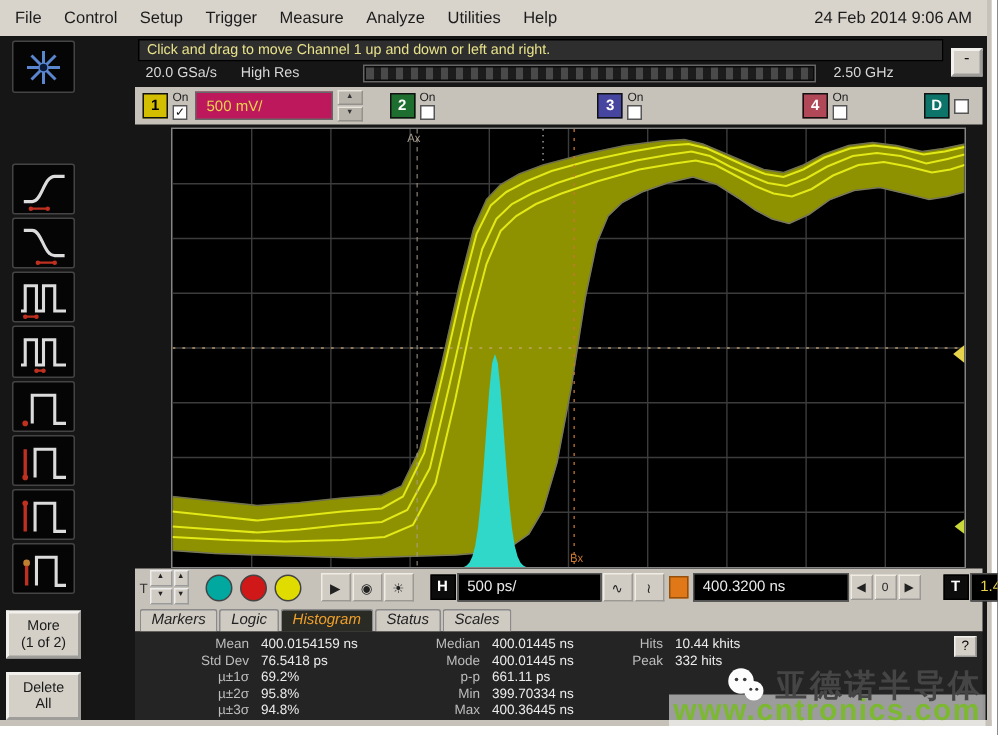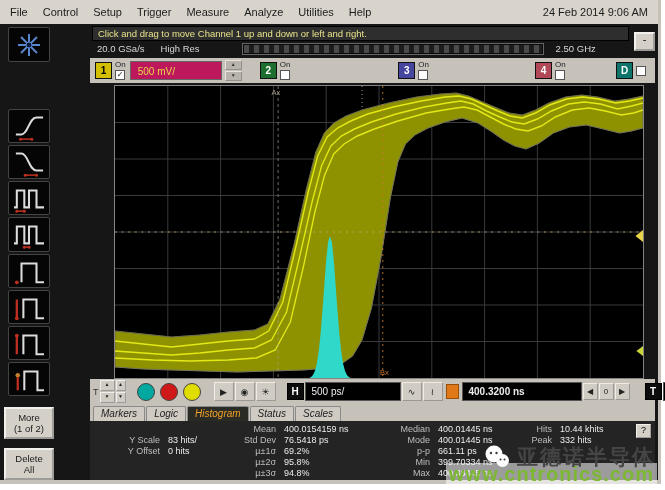--- a/index.html
+++ b/index.html
@@ -64,21 +64,21 @@
   .spin-btn{width:13px;height:9px;background:#d0ccc4;border:1px outset #eee;font-size:5px;
             line-height:7px;text-align:center;color:#222;}
   .spin-btn.narrow{width:8px;}
   .round-btn{width:16px;height:16px;border-radius:50%;border:1px solid #444;margin:0 2px;flex:none;}
   .tool-btn{width:18px;height:17px;background:#d0ccc4;border:1px outset #f0ece4;display:flex;
             align-items:center;justify-content:center;font-size:9px;color:#222;flex:none;}
   .badge{width:15px;height:15px;background:#0c0c0c;color:#fff;font-size:10px;font-weight:bold;
          display:flex;align-items:center;justify-content:center;border:1px solid #000;flex:none;}
   .tb-display{height:19px;background:#000;border:1px solid #555;color:#ececec;font-size:10px;
               display:flex;align-items:center;padding-left:6px;box-sizing:border-box;flex:none;}
-  .disp-hscale{width:96px;text-align:center;} .disp-delay{width:120px;font-weight:bold;}
+  .disp-hscale{width:96px;text-align:center;} .disp-delay{width:104px;}
   .disp-trig{width:66px;color:#e8d44a;}
   .trig-src{width:11px;height:13px;background:#e07818;border:1px solid #96500c;flex:none;margin:0 2px;}
   .nav-btn{width:13px;height:15px;background:#d0ccc4;border:1px outset #f0ece4;font-size:8px;
            display:flex;align-items:center;justify-content:center;color:#222;flex:none;} .gap10{margin-left:10px;} .gap14{margin-left:14px;}
   
   .tabs-row{height:17px;background:#c6c2ba;display:flex;align-items:flex-end;padding-left:3px;gap:1px;margin-right:3px;}
   .tab{font-size:10px;padding:1px 7px 2px;background:#cfcbc3;border:1px solid #8a8a8a;border-bottom:none;
        border-radius:2px 2px 0 0;color:#222;font-style:italic;}
   .tab.active{background:#2b2b26;color:#f0a028;}
   
@@ -334,30 +334,20 @@
 
       <div class="tabs-row">
           <div class="tab">Markers</div>
           <div class="tab">Logic</div>
           <div class="tab active">Histogram</div>
           <div class="tab">Status</div>
           <div class="tab">Scales</div>
         </div>
 
       <div class="stats">
-        <div class="stat-col colA offset-one">
-            <div class="stat-row">
-              <span class="stat-label">Y Scale</span>
-              <span class="stat-value">83 hits/</span>
-            </div>
-            <div class="stat-row">
-              <span class="stat-label">Y Offset</span>
-              <span class="stat-value">0 hits</span>
-            </div>
-          </div>
         <div class="stat-col colB">
             <div class="stat-row">
               <span class="stat-label">Mean</span>
               <span class="stat-value">400.0154159 ns</span>
             </div>
             <div class="stat-row">
               <span class="stat-label">Std Dev</span>
               <span class="stat-value">76.5418 ps</span>
             </div>
             <div class="stat-row">

